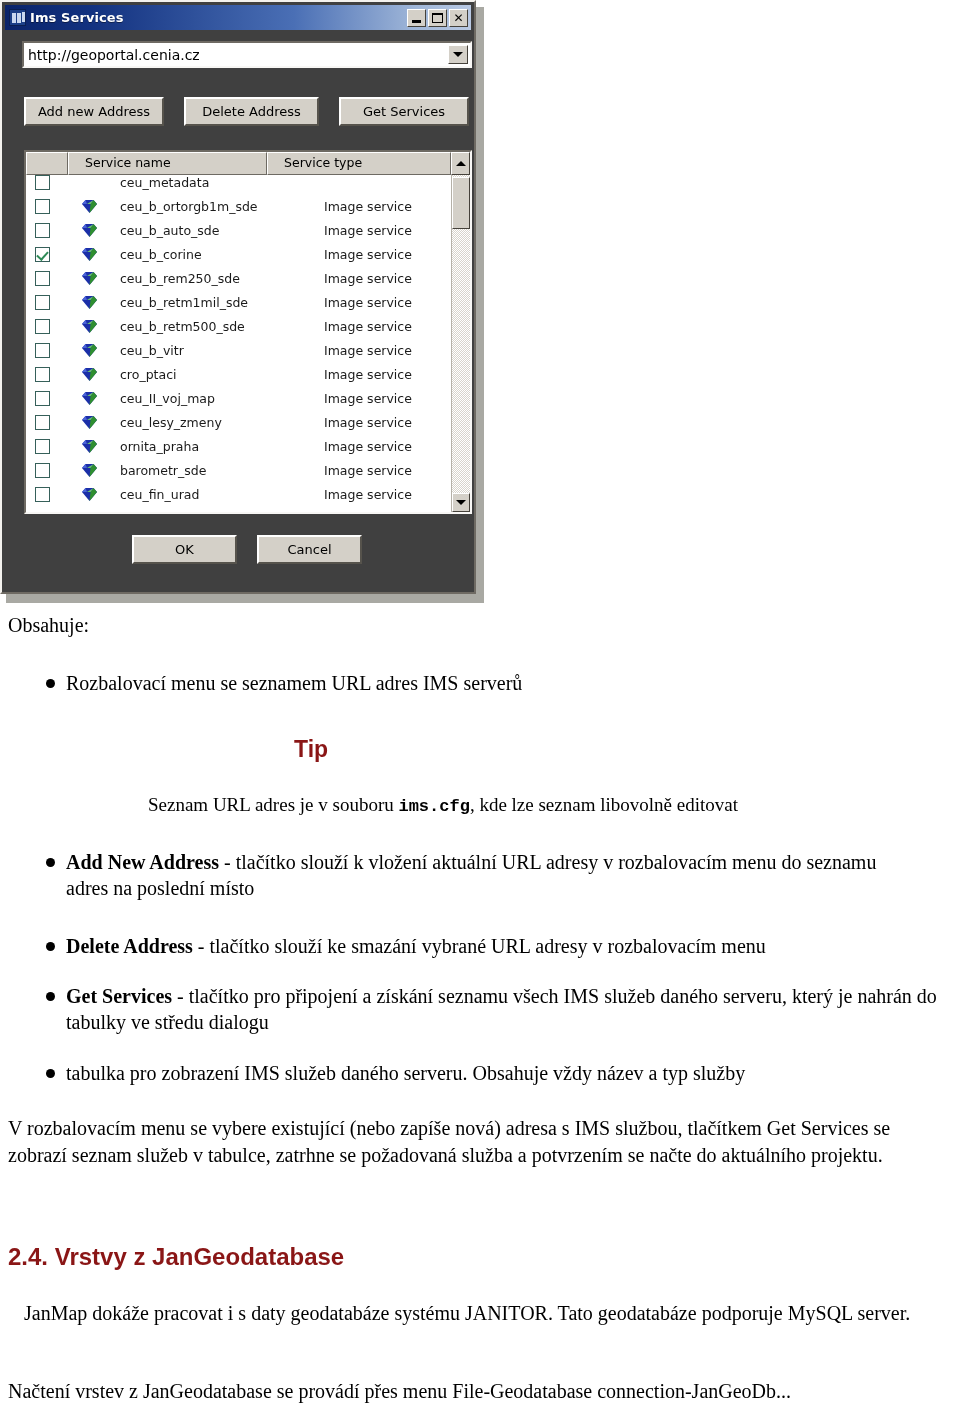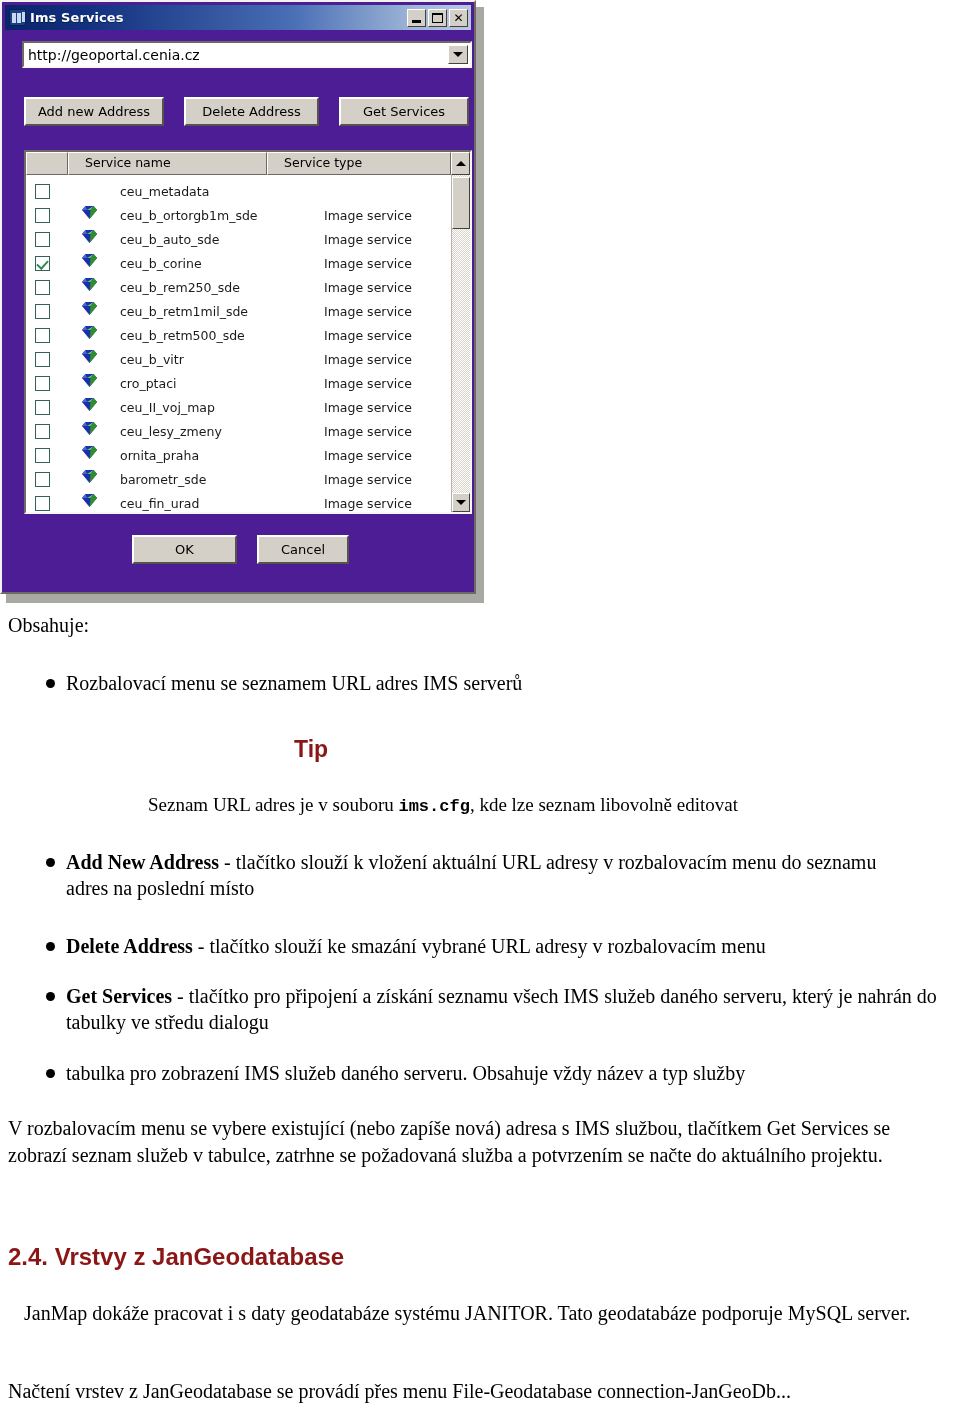--- a/index.html
+++ b/index.html
@@ -24,21 +24,21 @@
     width: 478px;
     height: 596px;
     background: #a9a9a3;
   }
   #ims-dialog {
     position: absolute;
     left: 0px;
     top: 0px;
     width: 476px;
     height: 594px;
-    background: #4c1d95;
+    background: #404040;
     border-top: 2px solid #f4f2ee;
     border-left: 2px solid #f4f2ee;
     border-right: 2px solid #6e6a63;
     border-bottom: 2px solid #6e6a63;
     box-sizing: border-box;
     font-family: "DejaVu Sans", "Liberation Sans", sans-serif;
   }
 
   
   #titlebar {
@@ -251,21 +251,21 @@
     position: relative;
     height: 337px;
   }
   #rows {
     position: absolute;
     left: 0; top: 0;
     width: 428px;
   }
   .row {
     display: flex;
-    align-items: flex-end;
+    align-items: flex-start;
     height: 24px;
     font-family: "DejaVu Sans", "Liberation Sans", sans-serif;
     font-size: 12.5px;
     color: #1a1a1a;
     gap: 19px;
   }
   .cell-check {
     width: 32px;
     flex: 0 0 auto;
     display: flex;
@@ -339,21 +339,21 @@
     border-left: 1px solid #ffffff;
     border-right: 1px solid #45413a;
     border-bottom: 1px solid #45413a;
     box-sizing: border-box;
     display: flex; align-items: center; justify-content: center;
   }
 
   
   #ok-cancel { position: absolute; left: 130px; top: 533px; }
   #btn-ok     { left: 0px;   width: 105px; }
-  #btn-cancel { left: 125px; width: 92px; }
+  #btn-cancel { left: 125px; width: 105px; }
 
   
   .doc {
     position: absolute;
     font-family: "Liberation Serif", serif;
     color: #000;
   }
   #lbl-obsahuje {
     left: 8px; top: 614px;
     font-size: 20px;

